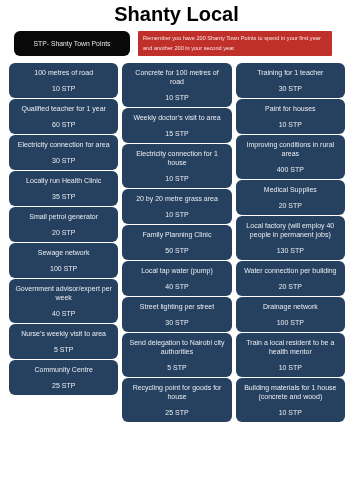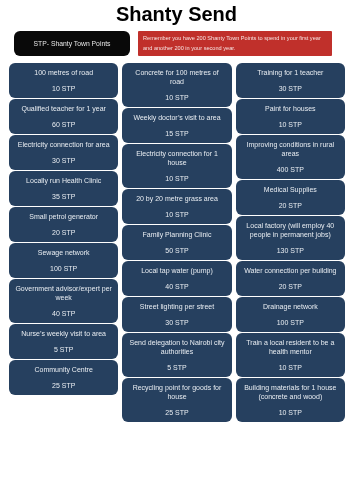--- a/index.html
+++ b/index.html
@@ -14,21 +14,21 @@
   .grid{position:absolute;left:9px;top:63px;width:336px;display:flex;gap:4px;}
   .col{display:flex;flex-direction:column;flex:1 1 0;gap:1px;}
   .card{background:#26405f;border-radius:6px;color:#e9edf2;text-align:center;padding:5px 6px;box-sizing:border-box;}
   .card .n{font-size:7px;line-height:9px;}
   .card .p{font-size:7px;line-height:9px;margin-top:7px;}
 </style>
 </head>
 <body>
 
 <div class="page">
-  <div class="title">Shanty Send</div>
+  <div class="title">Shanty Local</div>
   <div class="zero">0</div>
   <div class="badge">
       <span>STP- Shanty Town Points</span>
     </div>
   <div class="banner">
       <span>Remember you have 200 Shanty Town Points to spend in your first year and another 200 in your second year.</span>
     </div>
   <div class="grid" id="grid">
       <div class="col">
         <div class="card">

